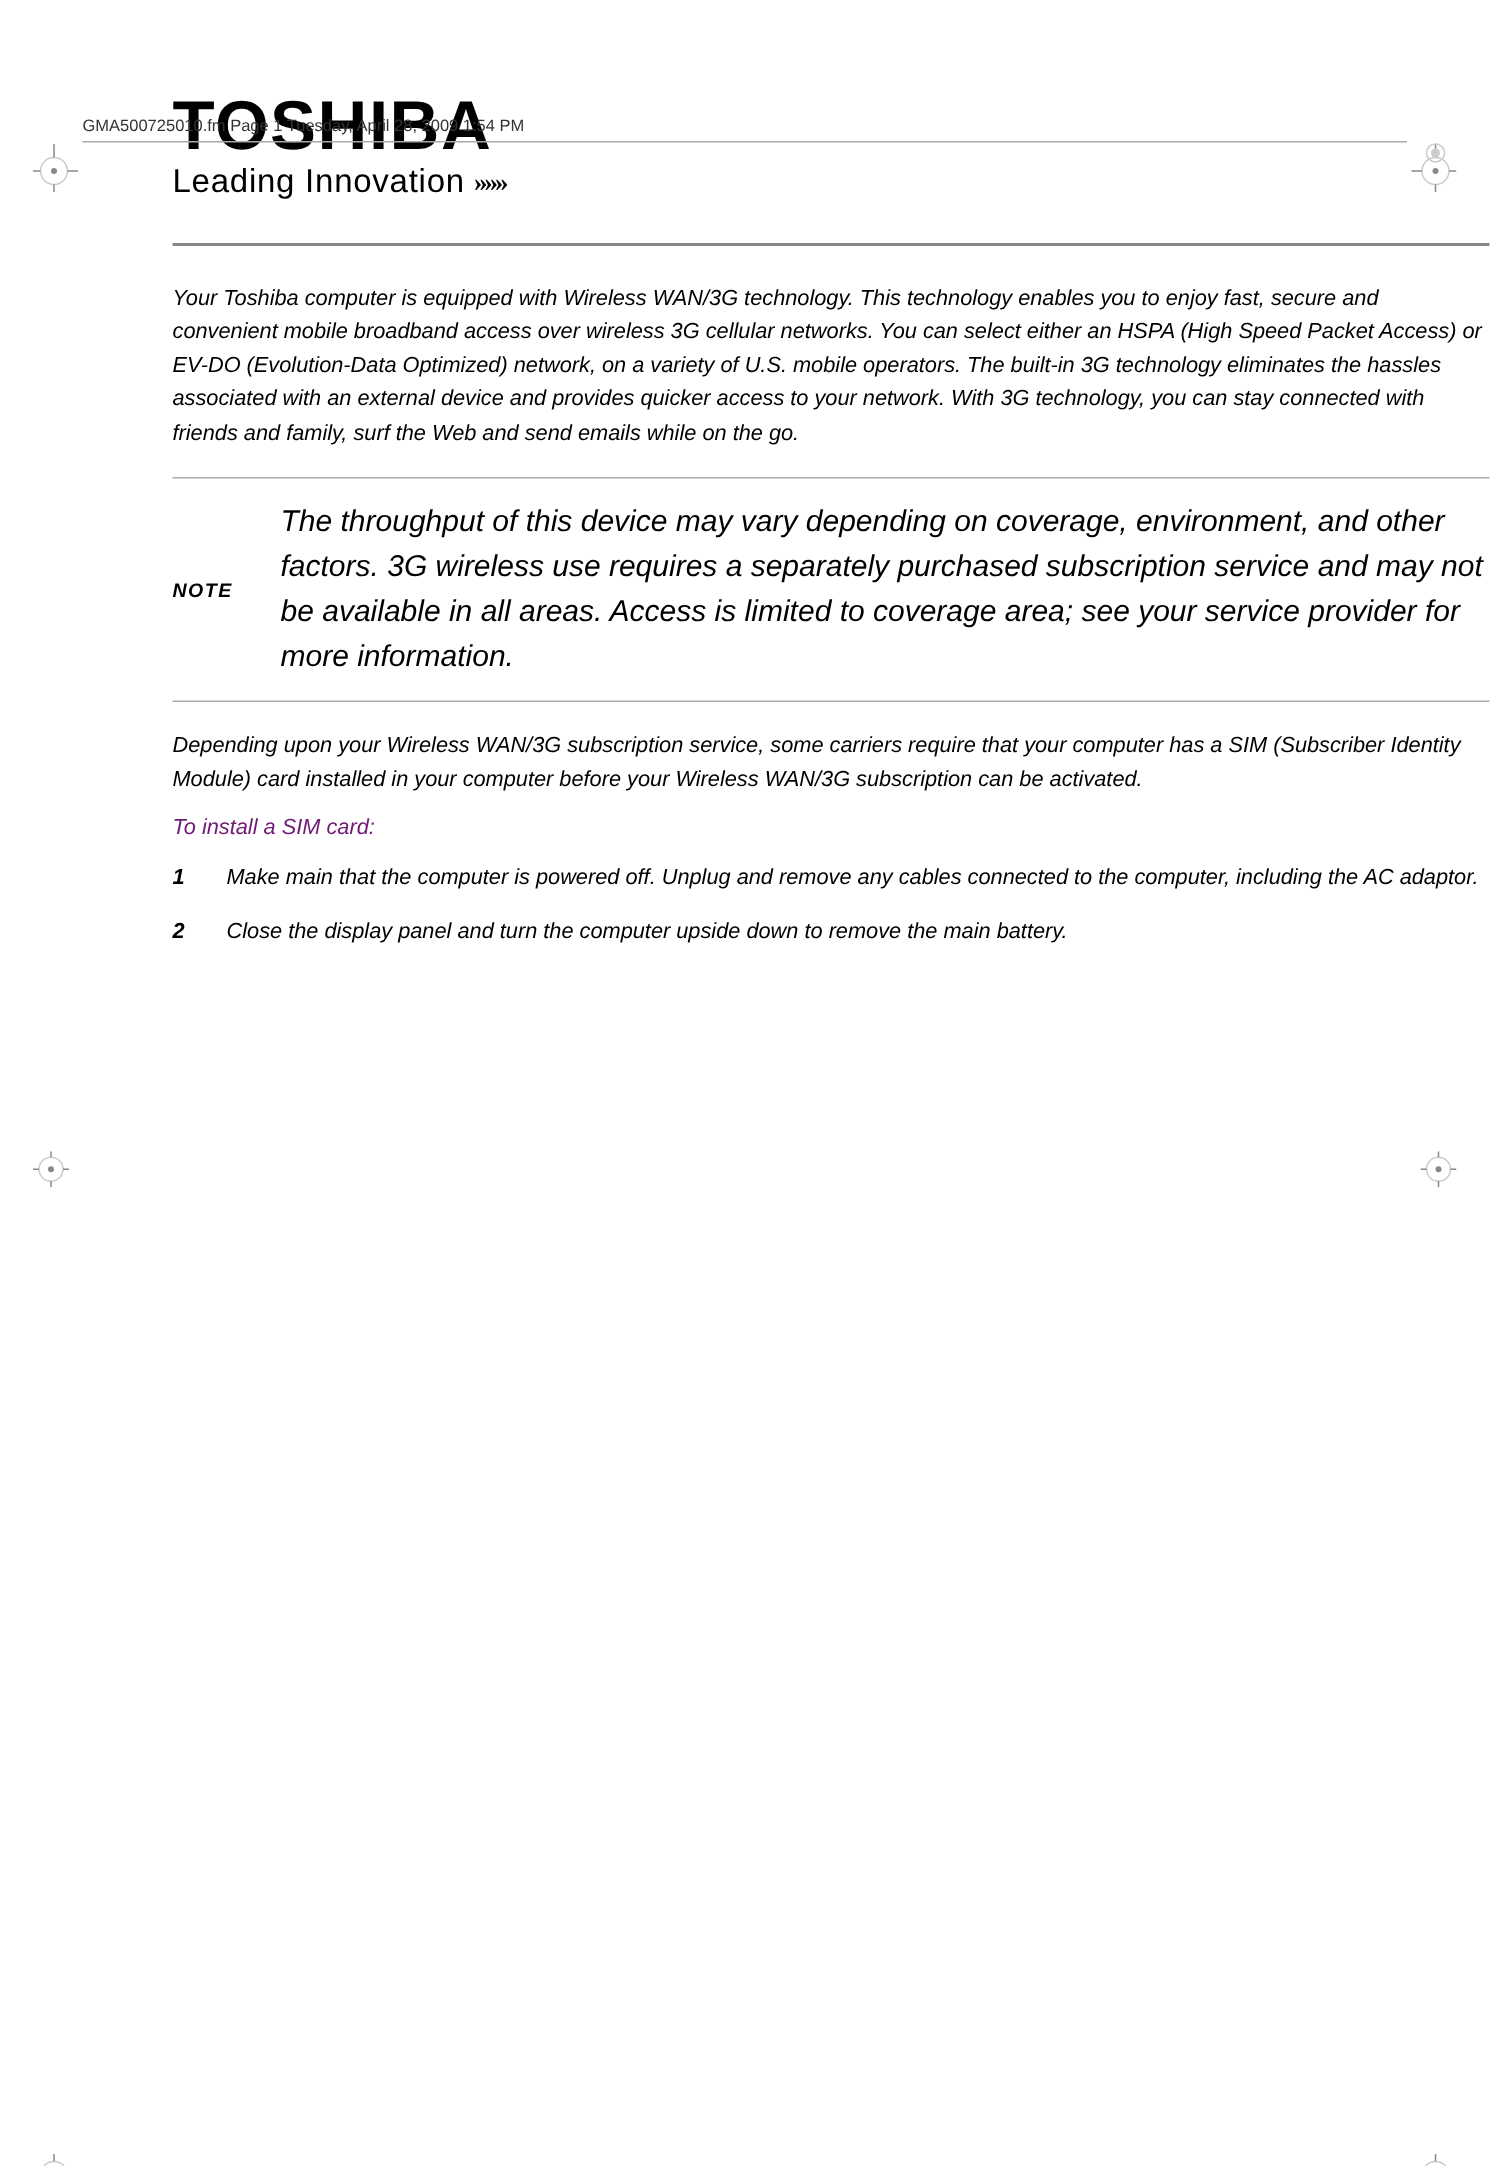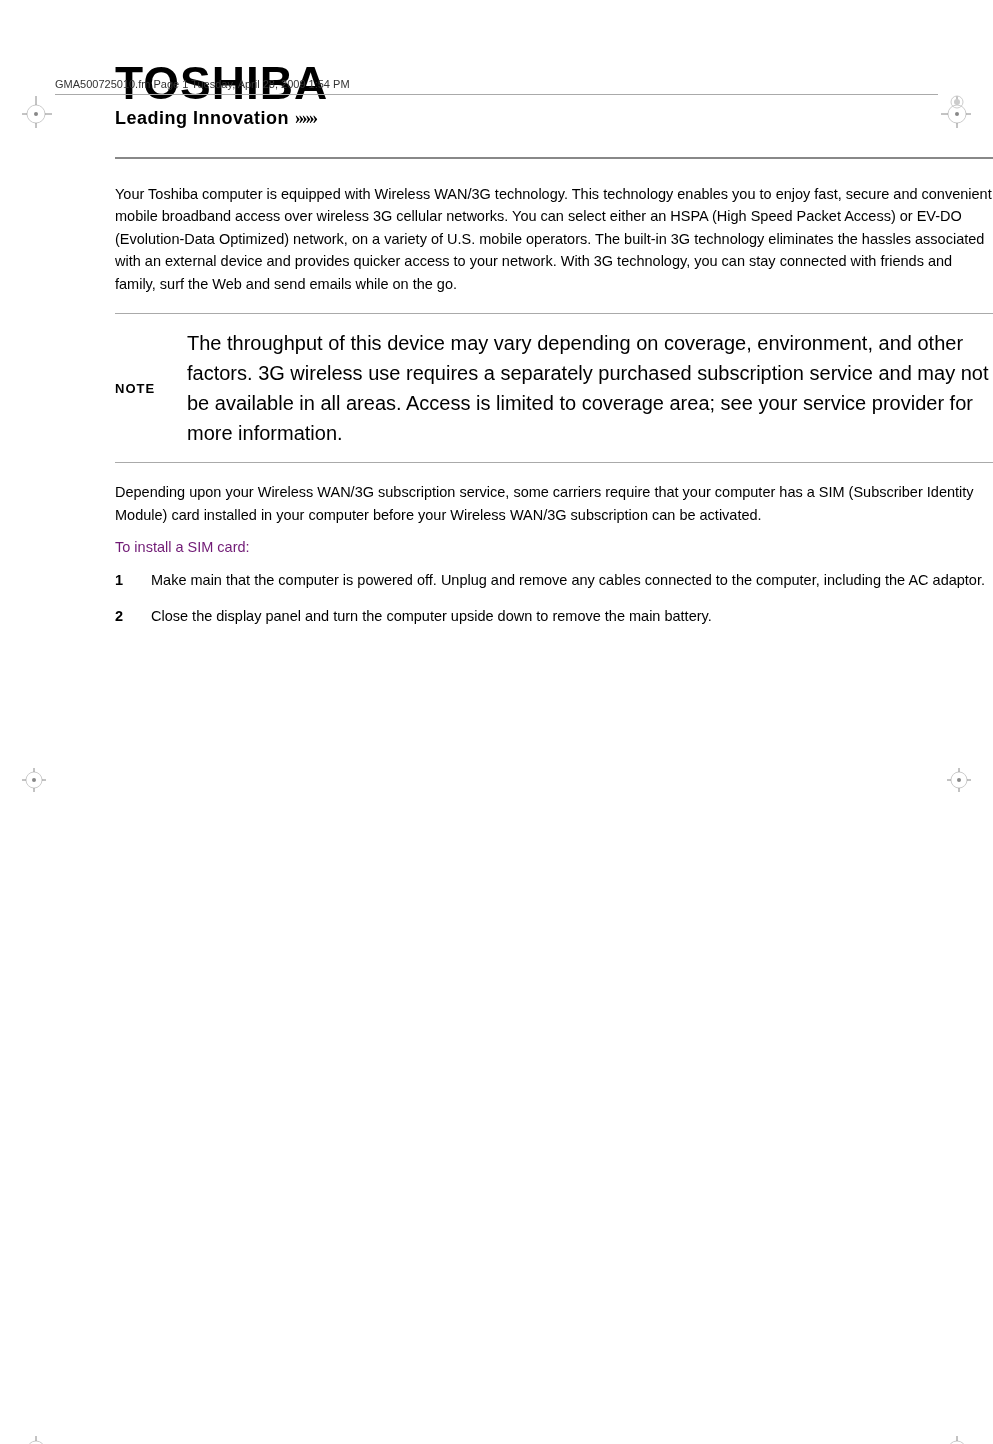--- a/index.html
+++ b/index.html
@@ -78,22 +78,22 @@
     }
 
     .leading-innovation {
       display: flex;
       align-items: center;
       margin-top: 2px;
     }
 
     .leading-innovation-text {
       font-family: Arial, Helvetica, sans-serif;
-      font-size: 18px;
-      font-weight: bold;
+      font-size: 22px;
+      font-weight: normal;
       color: #000000;
       letter-spacing: 0.5px;
     }
 
     .chevrons {
       font-size: 18px;
       font-weight: bold;
       color: #000000;
       margin-left: 6px;
       letter-spacing: -2px;
@@ -121,20 +121,21 @@
       background: #888;
       margin-top: 28px;
       margin-left: 115px;
       margin-right: 0;
     }
 
     
     .body-area {
       margin-top: 24px;
       margin-left: 115px;
+      font-style: italic;
     }
 
     .body-text {
       font-family: Arial, Helvetica, sans-serif;
       font-size: 14.5px;
       color: #000000;
       line-height: 1.55;
       margin-bottom: 18px;
     }
 

